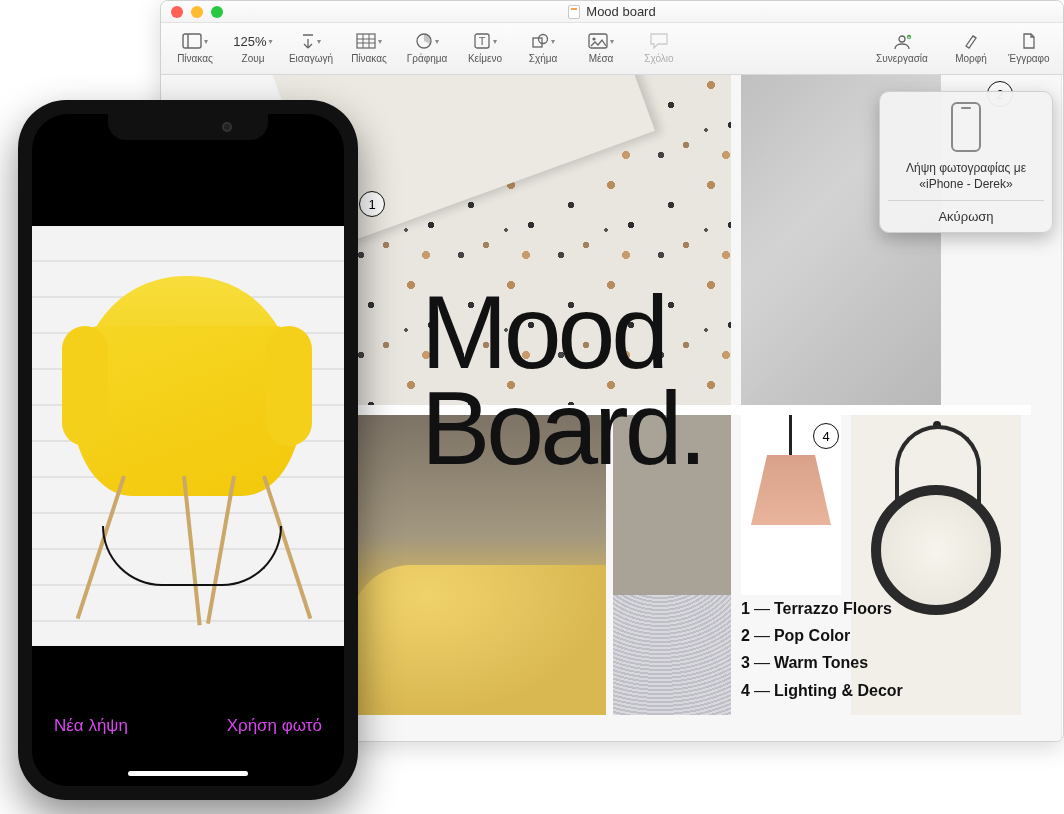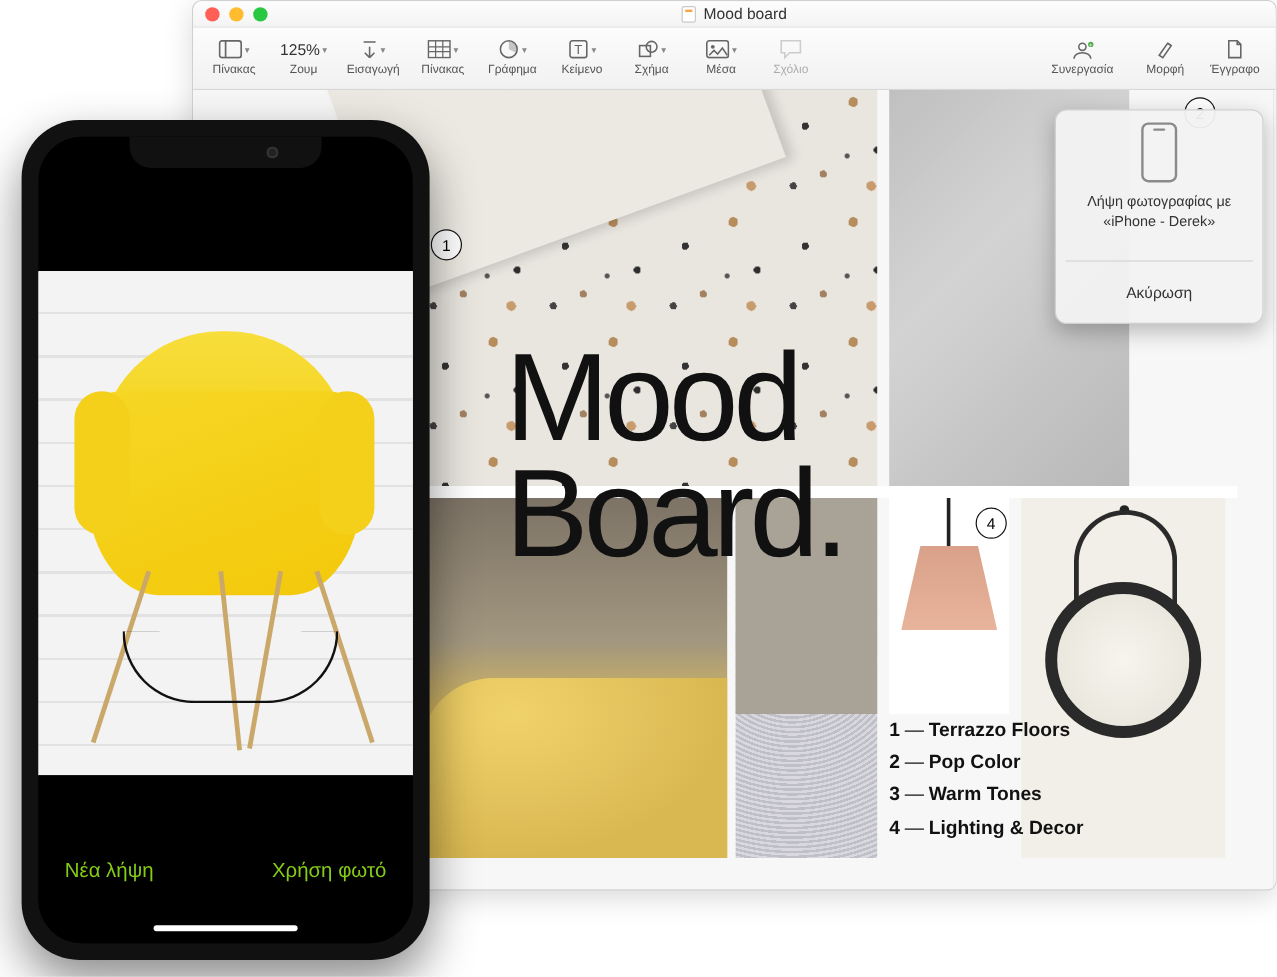--- a/index.html
+++ b/index.html
@@ -124,22 +124,22 @@
   .popover{
     position:absolute; top:90px; right:10px; width:174px;
     background:rgba(242,242,242,.95);
     border:1px solid #cfcfcf; border-radius:10px;
     box-shadow:0 6px 18px rgba(0,0,0,.25);
     text-align:center; padding:10px 8px 0 8px;
     font-size:12px; color:#333;
   }
   .popover .phone-ic{width:30px;height:50px;margin:0 auto 8px;border:2px solid #8a8a8a;border-radius:6px;position:relative;}
   .popover .phone-ic::before{content:"";position:absolute;left:50%;top:3px;transform:translateX(-50%);width:10px;height:2px;background:#8a8a8a;border-radius:2px;}
-  .popover .line{line-height:1.35;margin-bottom:25px;}
-  .popover .cancel{border-top:1px solid #d4d4d4;padding:18px 0;font-size:13px;color:#333;}
+  .popover .line{line-height:1.35;margin-bottom:8px;}
+  .popover .cancel{border-top:1px solid #d4d4d4;padding:8px 0;font-size:13px;color:#333;}
 
   
   .iphone{
     position:absolute; left:18px; top:100px;
     width:340px; height:700px;
     background:#111;
     border-radius:48px;
     padding:14px;
     box-shadow:0 18px 40px rgba(0,0,0,.45);
   }
@@ -159,21 +159,21 @@
   .chair{position:absolute;left:30px;top:40px;width:250px;height:360px;}
   .chair .seat{position:absolute;left:10px;top:60px;width:230px;height:170px;border-radius:28px 28px 60px 60px/28px 28px 90px 90px;background:linear-gradient(160deg,#f6d725,#f3c80a);} 
   .chair .back{position:absolute;left:20px;top:10px;width:210px;height:120px;border-radius:120px 120px 20px 20px;background:linear-gradient(180deg,#f8de3c,#f3cf13);} 
   .chair .arm-l,.chair .arm-r{position:absolute;top:60px;width:46px;height:120px;background:#f4d01a;border-radius:30px;}
   .chair .arm-l{left:0;} .chair .arm-r{right:0;}
   .chair .leg{position:absolute;bottom:0;width:4px;height:150px;background:#caa86a;transform-origin:top center;}
   .chair .l1{left:60px;transform:rotate(18deg);} .chair .l2{left:120px;transform:rotate(-6deg);}
   .chair .l3{left:170px;transform:rotate(10deg);} .chair .l4{left:200px;transform:rotate(-18deg);}
   .chair .wire{position:absolute;bottom:40px;left:40px;width:180px;height:60px;border:2px solid #111;border-top:none;border-radius:0 0 60px 60px;}
   .phone-bottom{position:absolute;bottom:0;left:0;right:0;height:140px;background:#000;}
-  .phone-buttons{position:absolute;bottom:50px;left:0;right:0;display:flex;justify-content:space-between;padding:0 22px;color:#84cc16;font-size:17px;}
+  .phone-buttons{position:absolute;bottom:50px;left:0;right:0;display:flex;justify-content:space-between;padding:0 22px;color:#d946ef;font-size:17px;}
   .iphone .home{position:absolute;bottom:10px;left:50%;transform:translateX(-50%);width:120px;height:5px;background:#fff;border-radius:4px;}
 
 </style>
 </head>
 <body>
 
 <div class="mac-window">
 
   <div class="titlebar">
     <div class="traffic-lights">

